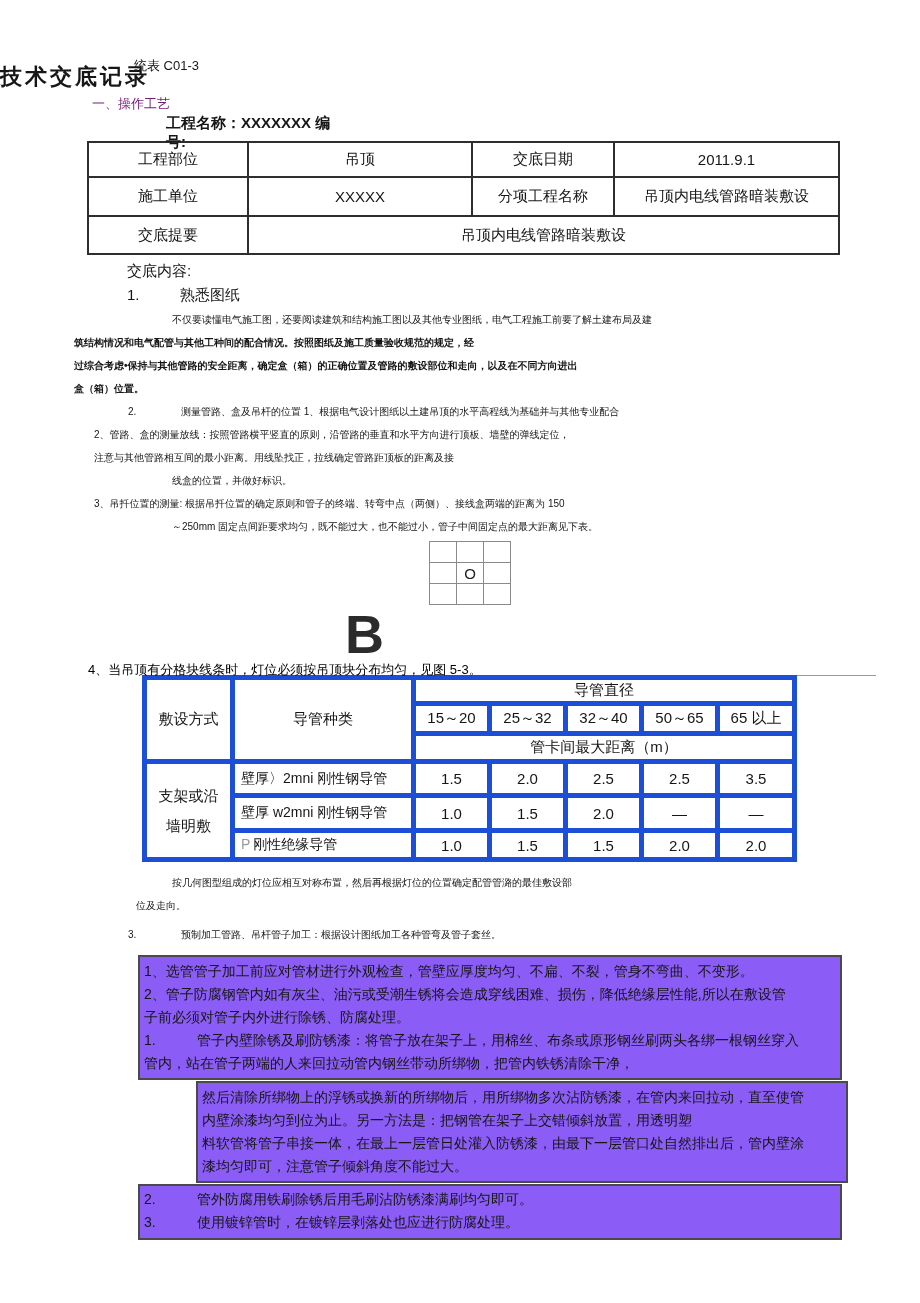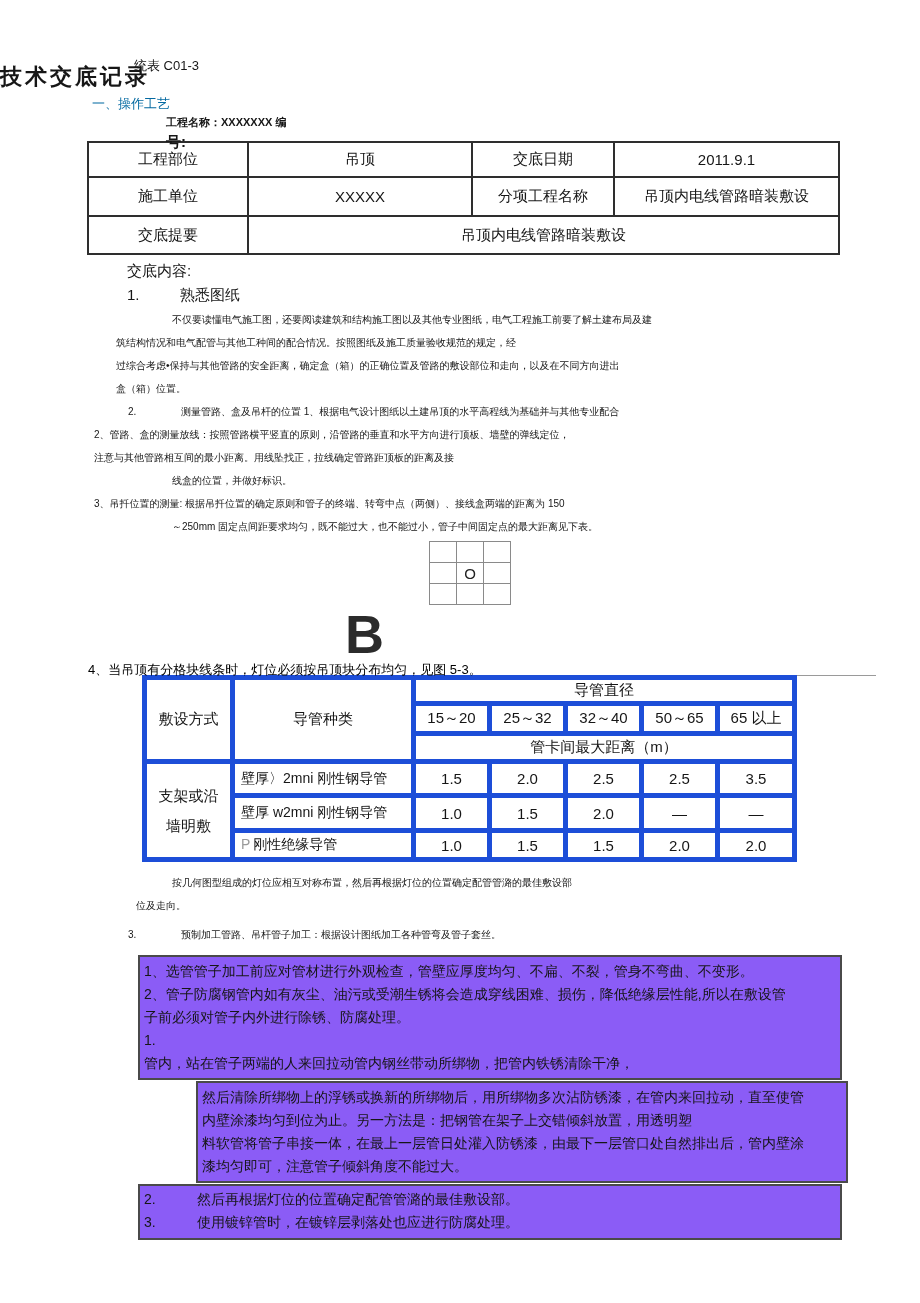--- a/index.html
+++ b/index.html
@@ -7,38 +7,38 @@
     position:relative;
     width:920px;height:1303px;
     margin:0 auto;
     background:#ffffff;
     font-family:"Liberation Sans","DejaVu Sans",sans-serif;
     color:#161616;
     overflow:hidden;
   }
   .form-code{margin:58px 0 0 134px;font-size:13px;line-height:15px;}
   .doc-title{margin-top:-10px;text-align:left;font-size:22px;font-weight:bold;letter-spacing:3px;line-height:28px;}
-  .section-label{margin:5px 0 0 92px;font-size:13px;color:#0369a1;line-height:15px;}
-  .project-line{margin:3px 0 0 166px;font-size:11px;font-weight:bold;line-height:17px;}
+  .section-label{margin:5px 0 0 92px;font-size:13px;color:#701a75;line-height:15px;}
+  .project-line{margin:3px 0 0 166px;font-size:15px;font-weight:bold;line-height:17px;}
   .project-line2{margin:2px 0 -9px 166px;font-size:15px;font-weight:bold;line-height:17px;position:relative;z-index:2;}
 
   table{border-collapse:collapse;}
   .info-table{margin-left:87px;font-size:15px;position:relative;z-index:1;}
   .info-table td{border:2px solid #2e2e2e;text-align:center;padding:0 4px;}
   .info-table .r1 td{height:33px;}
   .info-table .r2 td{height:37px;}
   .info-table .r3 td{height:36px;}
 
   .content-label{margin:7px 0 0 127px;font-size:15px;line-height:18px;}
   .ln{font-size:10px;line-height:23px;white-space:nowrap;}
   .flexln{display:flex;}
   .n53{flex:0 0 53px;}
   .item1{margin:5px 0 0 127px;font-size:15px;line-height:19px;}
   .bodylines{margin-top:4px;}
-  .ml85{margin-left:116px;}
+  .ml85{margin-left:74px;font-weight:bold;}
   .ml128{margin-left:128px;}
   .ml136{margin-left:136px;}
   .ml145{margin-left:94px;}
   .ml172{margin-left:172px;}
 
   .figure-grid{margin:3px 0 0 429px;}
   .figure-grid td{border:1px solid #8a8a8a;width:26px;height:20px;text-align:center;font-size:15px;color:#222;padding:0;}
   .big-letter{margin:7px 0 0 345px;font-size:54px;line-height:45px;font-weight:bold;color:#2b2b2b;}
   .note4{margin:5px 0 -2px 88px;font-size:13px;color:#000000;line-height:15px;position:relative;z-index:2;}
 
@@ -216,35 +216,36 @@
       <span>预制加工管路、吊杆管子加工：根据设计图纸加工各种管弯及管子套丝。</span>
     </div>
   </div>
 
   <div class="boxA">
     <div class="bx">1、选管管子加工前应对管材进行外观检查，管壁应厚度均匀、不扁、不裂，管身不弯曲、不变形。</div>
     <div class="bx">2、管子防腐钢管内如有灰尘、油污或受潮生锈将会造成穿线困难、损伤，降低绝缘层性能,所以在敷设管</div>
     <div class="bx">子前必须对管子内外进行除锈、防腐处理。</div>
     <div class="bx flexln">
       <span class="n53">1.</span>
+      <span>管子内壁除锈及刷防锈漆：将管子放在架子上，用棉丝、布条或原形钢丝刷两头各绑一根钢丝穿入</span>
     </div>
     <div class="bx">管内，站在管子两端的人来回拉动管内钢丝带动所绑物，把管内铁锈清除干净，</div>
   </div>
 
   <div class="boxB">
     <div class="bx">然后清除所绑物上的浮锈或换新的所绑物后，用所绑物多次沾防锈漆，在管内来回拉动，直至使管</div>
     <div class="bx">内壁涂漆均匀到位为止。另一方法是：把钢管在架子上交错倾斜放置，用透明塑</div>
     <div class="bx">料软管将管子串接一体，在最上一层管日处灌入防锈漆，由最下一层管口处自然排出后，管内壁涂</div>
     <div class="bx">漆均匀即可，注意管子倾斜角度不能过大。</div>
   </div>
 
   <div class="boxC">
     <div class="bx flexln">
       <span class="n53">2.</span>
-      <span>然后再根据灯位的位置确定配管管潞的最佳敷设部。</span>
+      <span>管外防腐用铁刷除锈后用毛刷沾防锈漆满刷均匀即可。</span>
     </div>
     <div class="bx flexln">
       <span class="n53">3.</span>
       <span>使用镀锌管时，在镀锌层剥落处也应进行防腐处理。</span>
     </div>
   </div>
 
 </div>
 
 </body></html>

